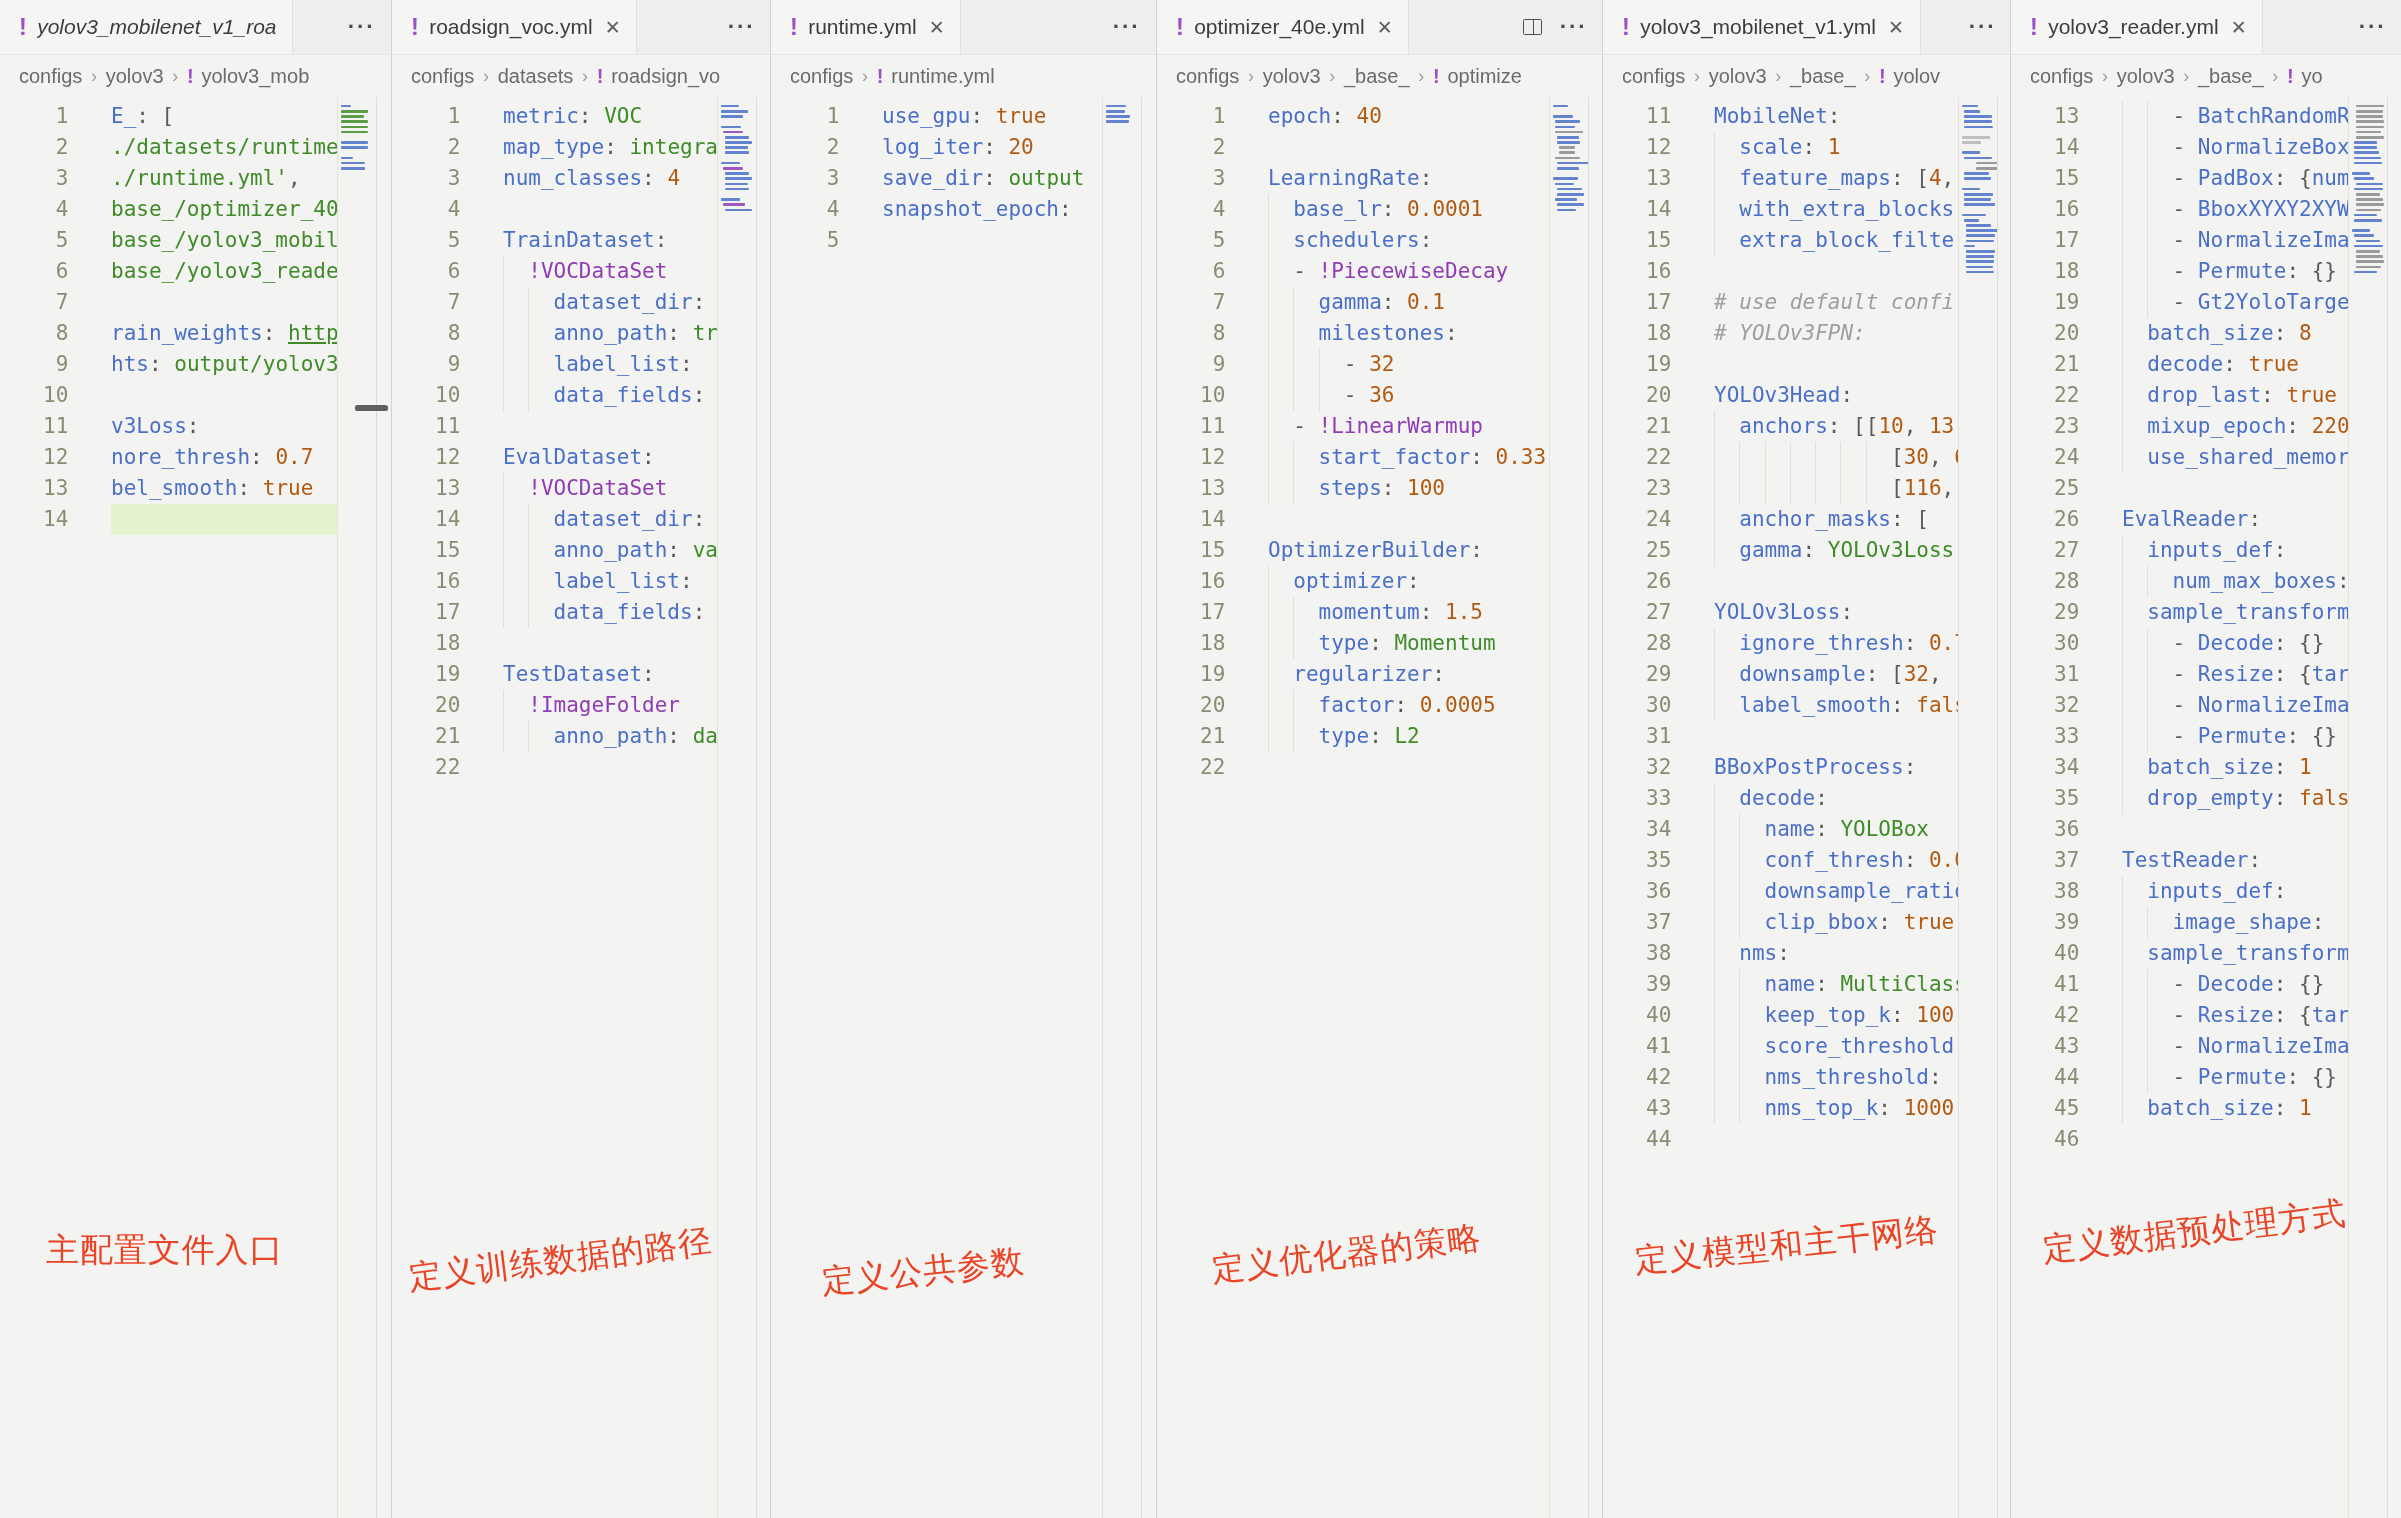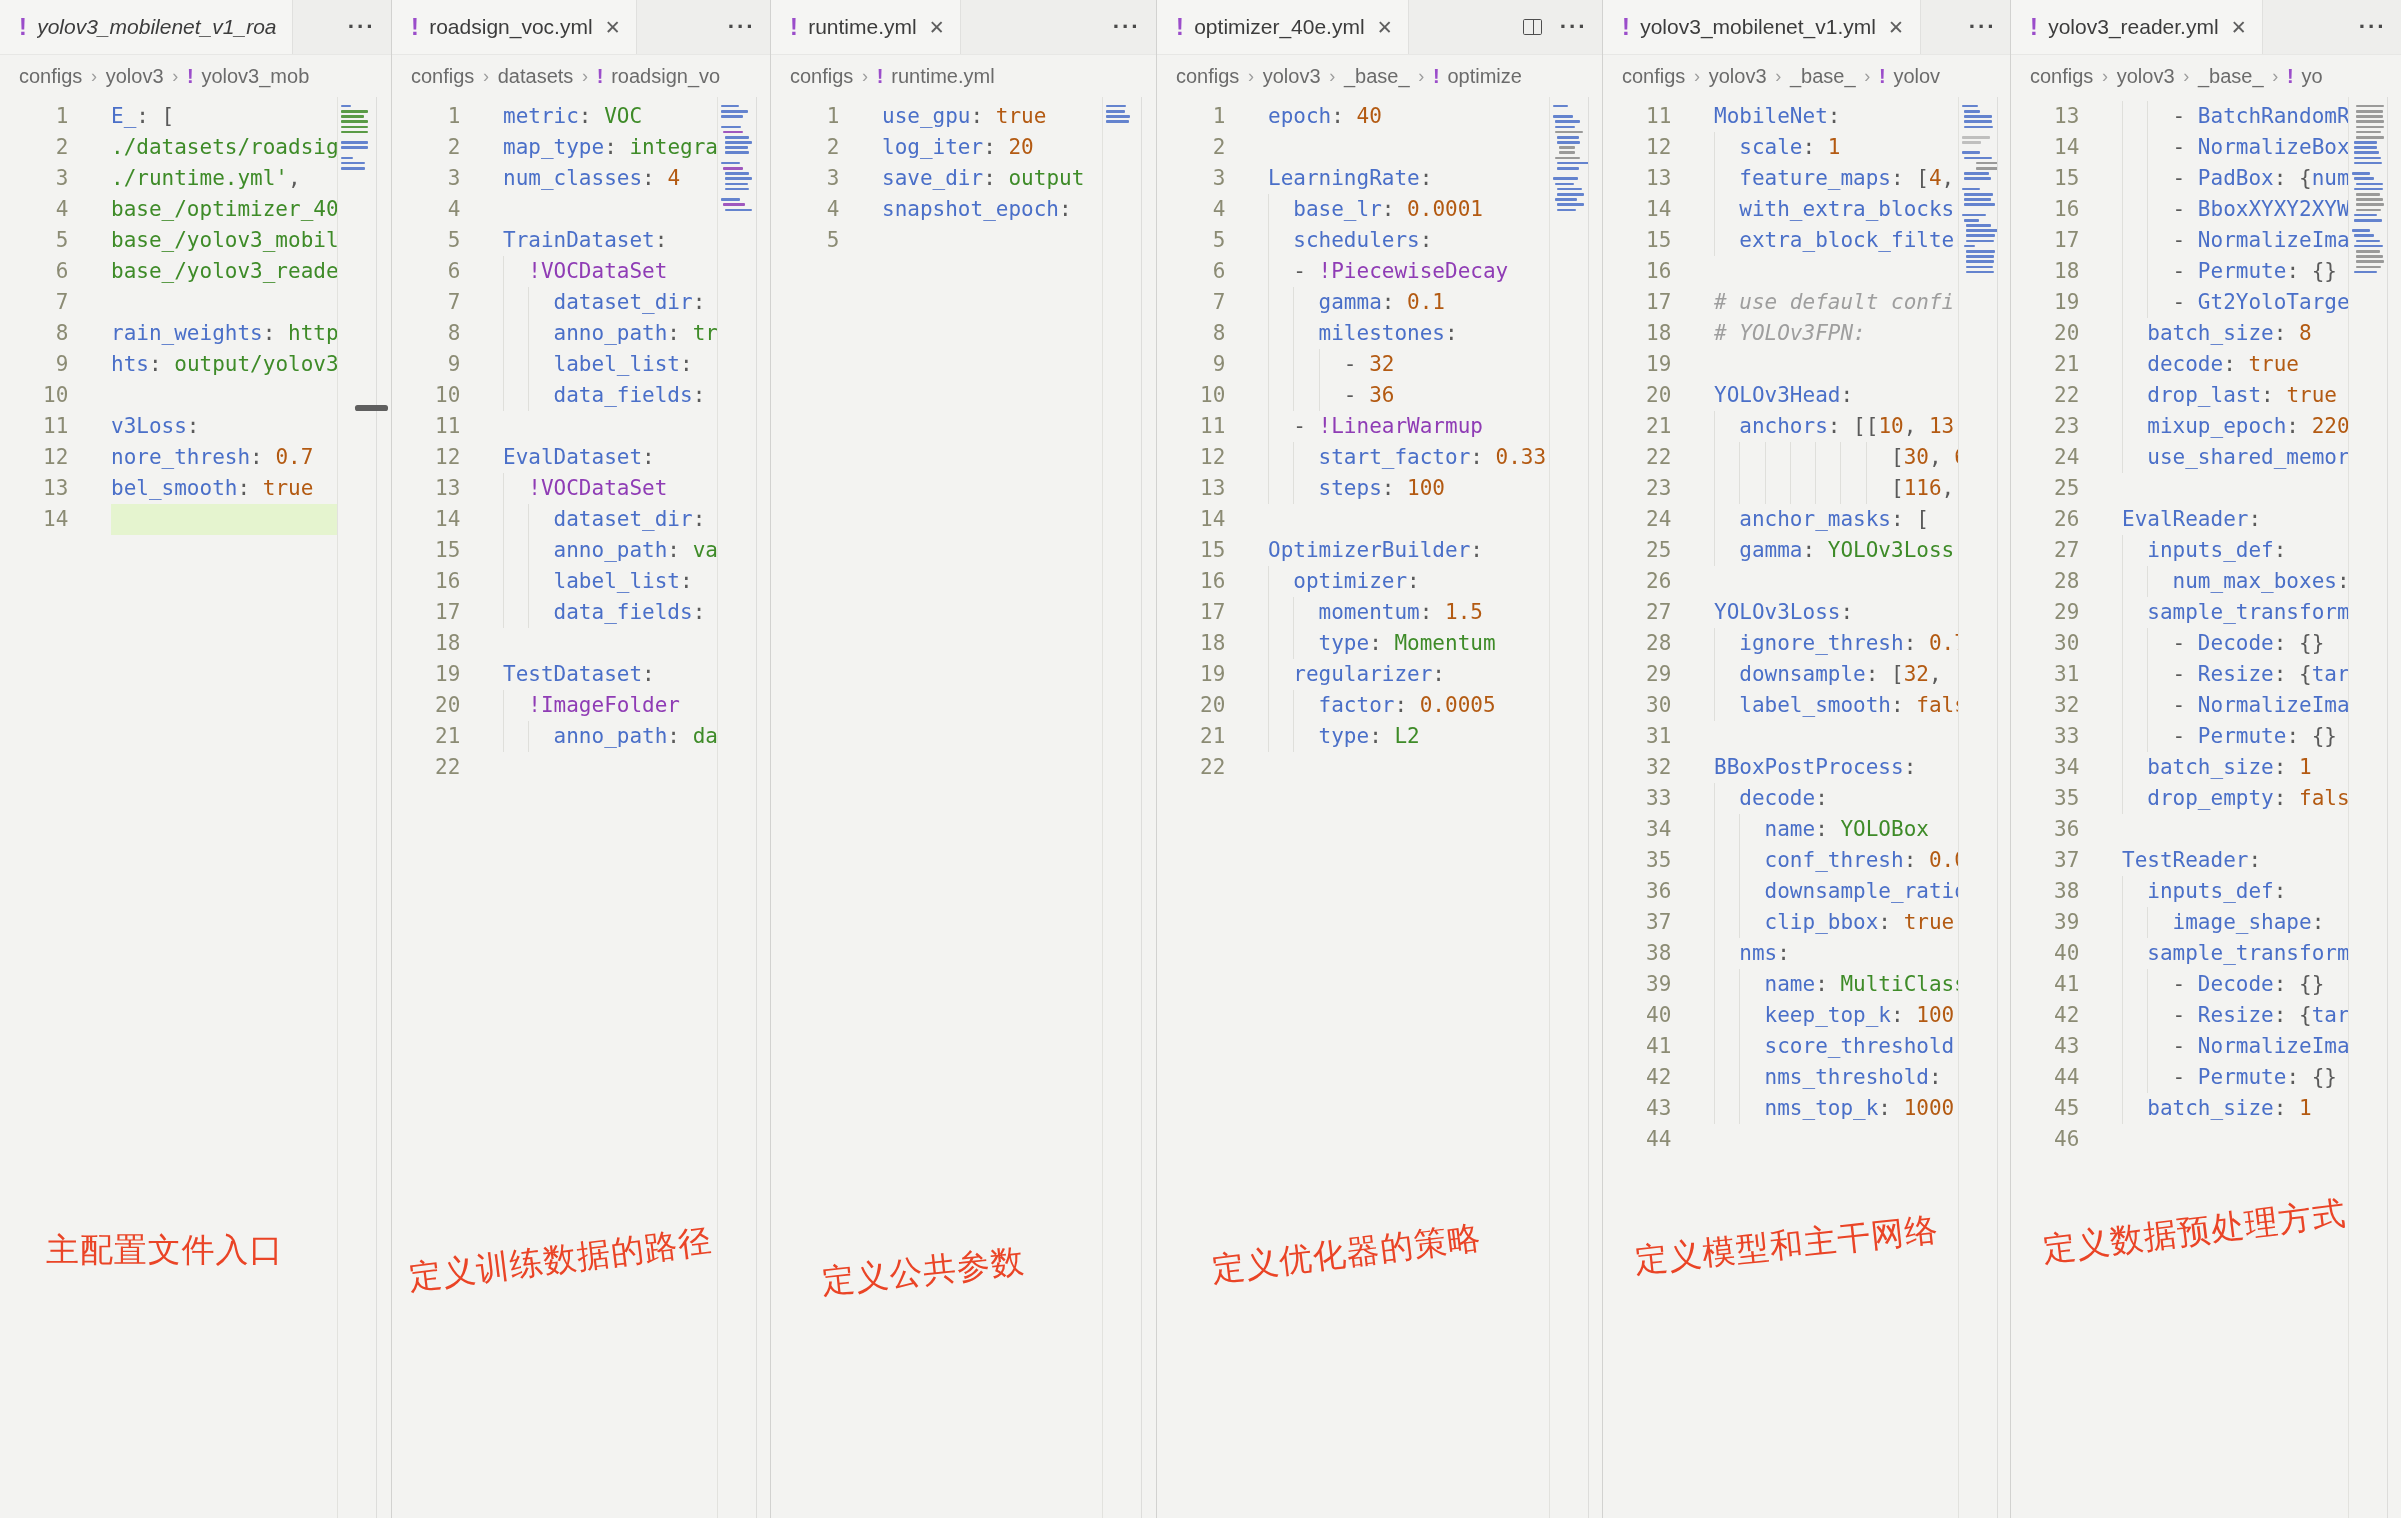--- a/index.html
+++ b/index.html
@@ -42,21 +42,21 @@
       font-family:"DejaVu Sans Mono",monospace;font-size:21px;line-height:31px;color:#3a3a3a;}
   .row.hl .lc{background:#e5f4cf;}
   .g{display:inline-block;box-sizing:border-box;width:2ch;height:31px;border-left:0.9px solid #dfdfdb;vertical-align:top;}
   .tk-key{color:#4a6fc8;}
   .tk-str{color:#3e8b28;}
   .tk-num{color:#b35a12;}
   .tk-tag{color:#8f3cb5;}
   .tk-punc{color:#5a5a5a;}
   .tk-dash{color:#5a5a5a;}
   .tk-cmt{color:#9e9e9e;font-style:italic;}
-  .tk-link{color:#3e8b28;}
+  .tk-link{color:#3e8b28;text-decoration:underline;}
 
   .minimapcol{flex:0 0 38px;border-left:0.9px solid #e2e2de;padding-top:5.2px;overflow:hidden;}
   .mbar{height:2.6px;margin:2.6px 0 0 2.6px;border-radius:0.9px;opacity:.85;}
   .mgap{height:5.2px;}
   .scrollcol{flex:0 0 14px;border-left:0.9px solid #dddddb;position:relative;}
   .sash{position:absolute;top:405px;right:2.6px;width:33px;height:6px;background:#5f5f5f;border-radius:2.6px;z-index:5;}
 
   .annotation{position:absolute;font-size:33px;font-weight:500;color:#ea4426;white-space:nowrap;
               transform-origin:left center;letter-spacing:0.9px;}
 </style>
@@ -85,21 +85,21 @@
       <span class="crumb">yolov3_mob</span>
     </div>
     <div class="body">
       <div class="codecol">
         <div class="row">
           <span class="ln">1</span>
           <div class="lc"><span class="tk-key">E_</span><span class="tk-punc">: [</span></div>
         </div>
         <div class="row">
           <span class="ln">2</span>
-          <div class="lc"><span class="tk-str">./datasets/roadsig</span></div>
+          <div class="lc"><span class="tk-str">./datasets/runtime</span></div>
         </div>
         <div class="row">
           <span class="ln">3</span>
           <div class="lc"><span class="tk-str">./runtime.yml'</span><span class="tk-punc">,</span></div>
         </div>
         <div class="row">
           <span class="ln">4</span>
           <div class="lc"><span class="tk-str">base_/optimizer_40</span></div>
         </div>
         <div class="row">

